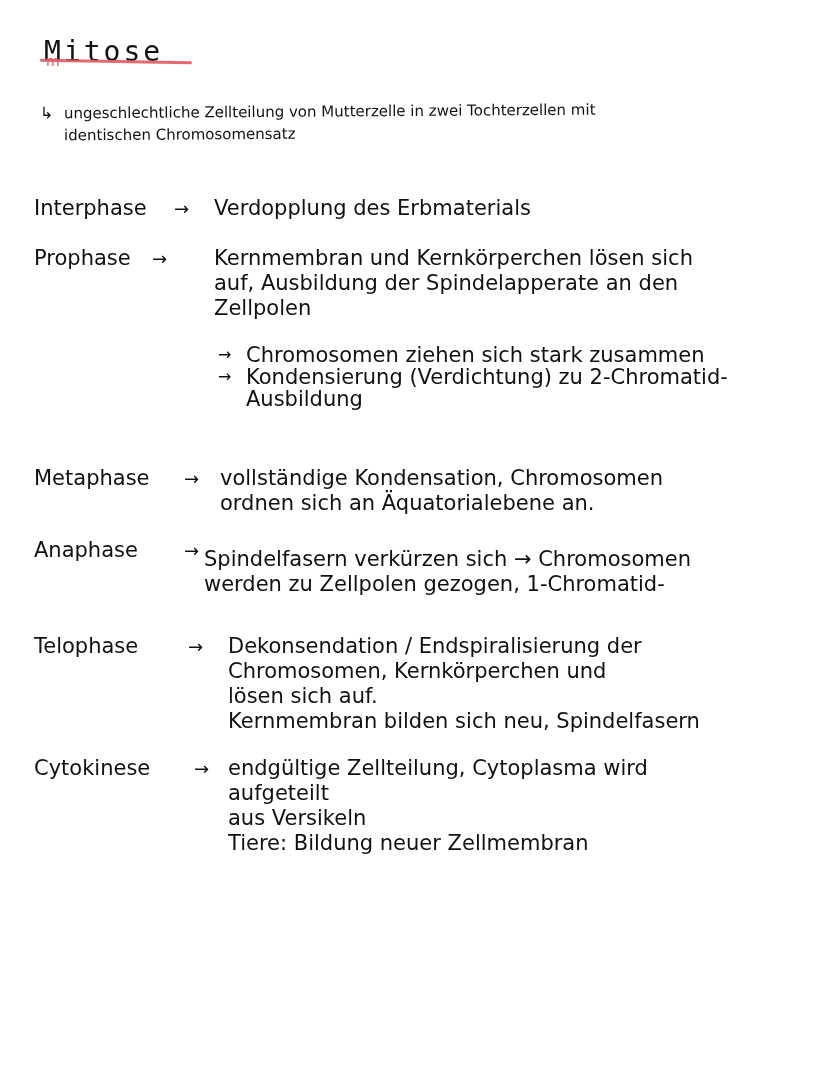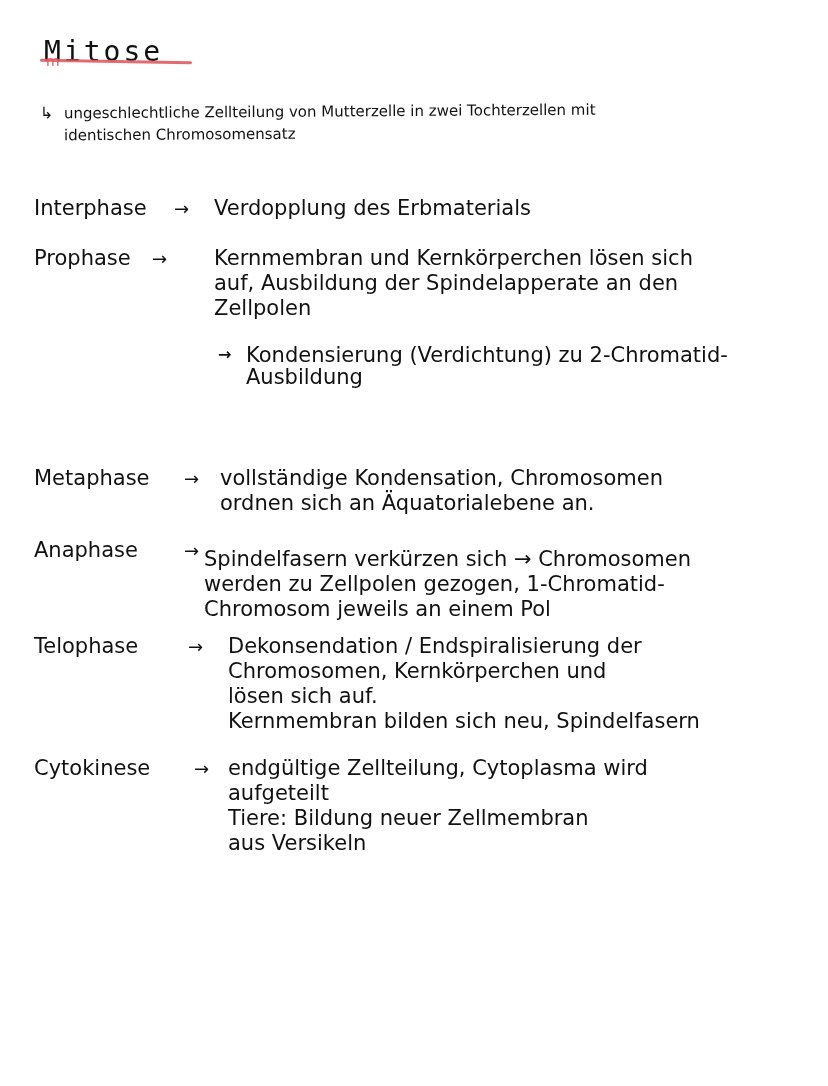--- a/index.html
+++ b/index.html
@@ -145,20 +145,21 @@
     <div class="desc" style="left:180px;">
       <div>Kernmembran und Kernkörperchen lösen sich</div>
       <div>auf, Ausbildung der Spindelapperate an den</div>
       <div>Zellpolen</div>
     </div>
   </div>
 
   <div class="sub" style="top:344px;">
     <div class="item">
       <span class="bullet">→</span>
+      <span>Chromosomen ziehen sich stark zusammen</span>
     </div>
     <div class="item">
       <span class="bullet">→</span>
       <span>Kondensierung (Verdichtung) zu 2-Chromatid-</span>
     </div>
     <div class="cont">Ausbildung</div>
   </div>
 
   <div class="phase" style="top:466px;">
     <span class="label">Metaphase</span>
@@ -168,39 +169,38 @@
       <div>ordnen sich an Äquatorialebene an.</div>
     </div>
   </div>
 
   <div class="phase" style="top:538px;">
     <span class="label">Anaphase</span>
     <span class="arrow" style="left:150px;">→</span>
     <div class="desc" style="left:170px;margin-top:9px;">
       <div>Spindelfasern verkürzen sich → Chromosomen</div>
       <div>werden zu Zellpolen gezogen, 1-Chromatid-</div>
-      <div>Chromosom jeweils an einem Pol</div>
     </div>
   </div>
 
   <div class="phase" style="top:634px;">
     <span class="label">Telophase</span>
     <span class="arrow" style="left:154px;">→</span>
     <div class="desc" style="left:194px;">
       <div>Dekonsendation / Endspiralisierung der</div>
       <div>Chromosomen, Kernkörperchen und</div>
       <div>lösen sich auf.</div>
       <div>Kernmembran bilden sich neu, Spindelfasern</div>
     </div>
   </div>
 
   <div class="phase" style="top:756px;">
     <span class="label">Cytokinese</span>
     <span class="arrow" style="left:160px;">→</span>
     <div class="desc" style="left:194px;">
       <div>endgültige Zellteilung, Cytoplasma wird</div>
       <div>aufgeteilt</div>
+      <div>aus Versikeln</div>
       <div>Tiere: Bildung neuer Zellmembran</div>
-      <div>aus Versikeln</div>
     </div>
   </div>
 
 </div>
 
 </body></html>

